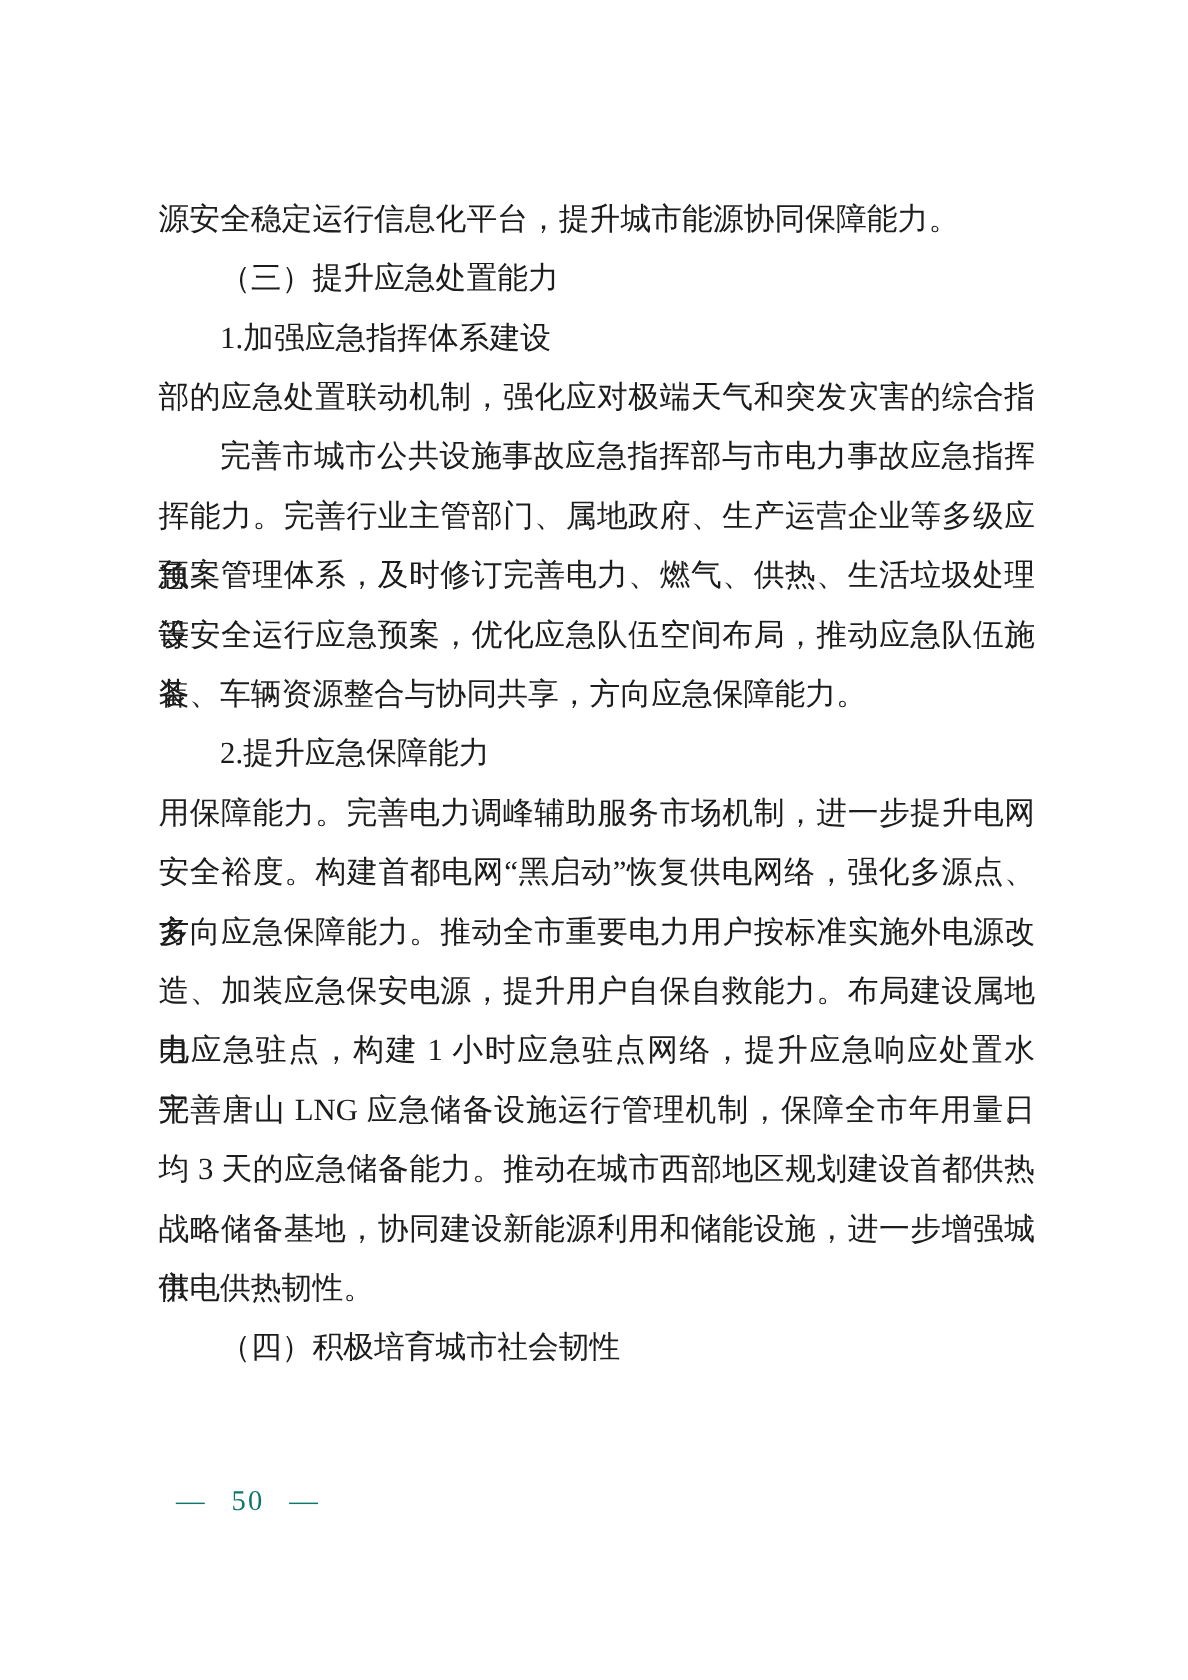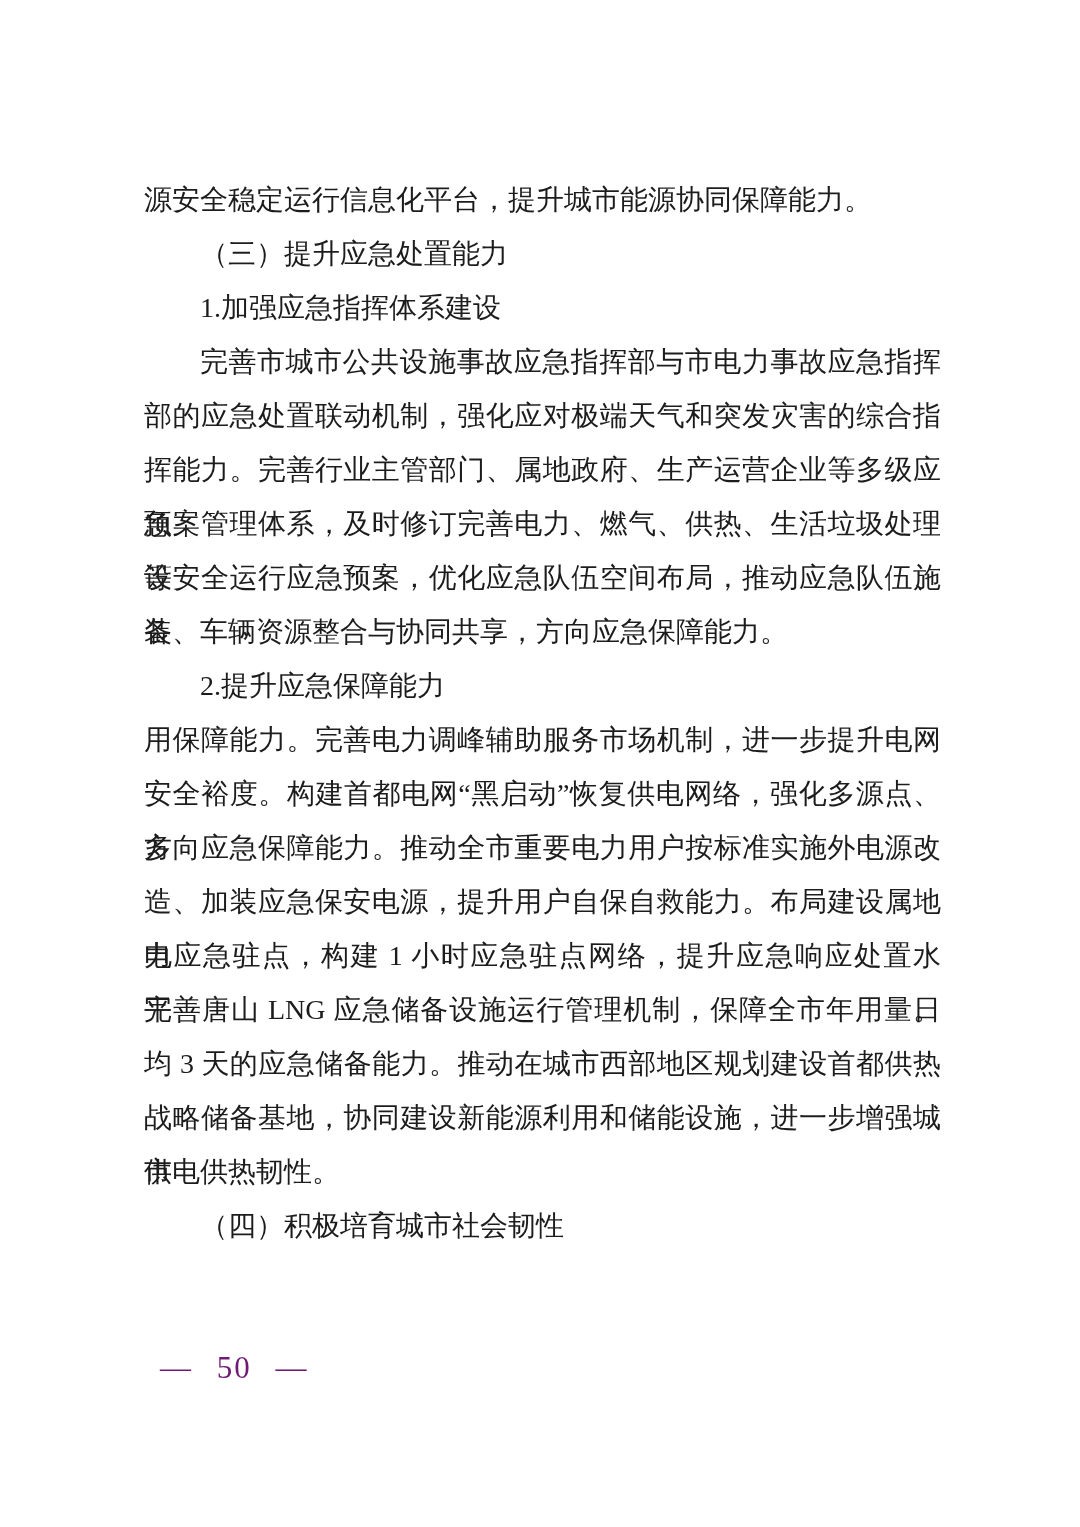--- a/index.html
+++ b/index.html
@@ -37,36 +37,36 @@
   .line.indent {
     text-indent: 56px;
   }
   .line.heading {
     font-weight: normal;
   }
   .page-number {
     position: absolute;
     left: 160px;
     top: 1350px;
-    font-size: 31px;
-    color: #701a75;
+    font-size: 26px;
+    color: #0f766e;
     letter-spacing: 2px;
     word-spacing: 14px;
   }
 </style>
 </head>
 <body>
 
 <div class="page">
   <div class="doc-body">
     <div class="line">源安全稳定运行信息化平台，提升城市能源协同保障能力。</div>
     <div class="line heading indent">（三）提升应急处置能力</div>
     <div class="line indent">1.加强应急指挥体系建设</div>
+    <div class="line justify">部的应急处置联动机制，强化应对极端天气和突发灾害的综合指</div>
     <div class="line indent justify">完善市城市公共设施事故应急指挥部与市电力事故应急指挥</div>
-    <div class="line justify">部的应急处置联动机制，强化应对极端天气和突发灾害的综合指</div>
     <div class="line justify">挥能力。完善行业主管部门、属地政府、生产运营企业等多级应急</div>
     <div class="line justify">预案管理体系，及时修订完善电力、燃气、供热、生活垃圾处理设施</div>
     <div class="line justify">等安全运行应急预案，优化应急队伍空间布局，推动应急队伍、装</div>
     <div class="line">备、车辆资源整合与协同共享，方向应急保障能力。</div>
     <div class="line indent">2.提升应急保障能力</div>
     <div class="line justify">用保障能力。完善电力调峰辅助服务市场机制，进一步提升电网</div>
     <div class="line justify">安全裕度。构建首都电网“黑启动”恢复供电网络，强化多源点、多</div>
     <div class="line justify">方向应急保障能力。推动全市重要电力用户按标准实施外电源改</div>
     <div class="line justify">造、加装应急保安电源，提升用户自保自救能力。布局建设属地电</div>
     <div class="line justify">力应急驻点，构建 1 小时应急驻点网络，提升应急响应处置水平。</div>

